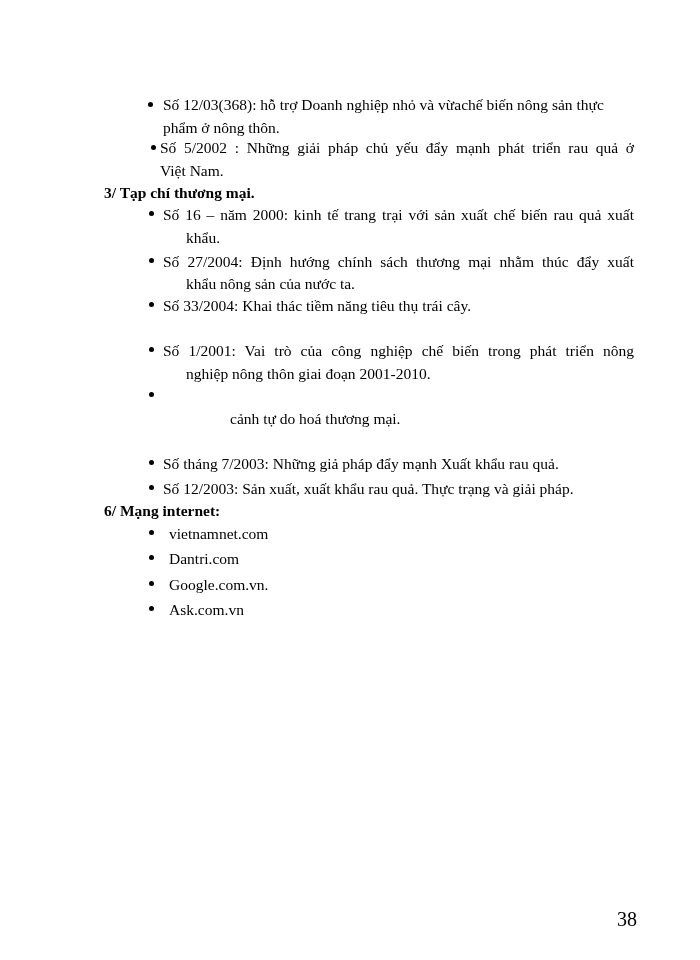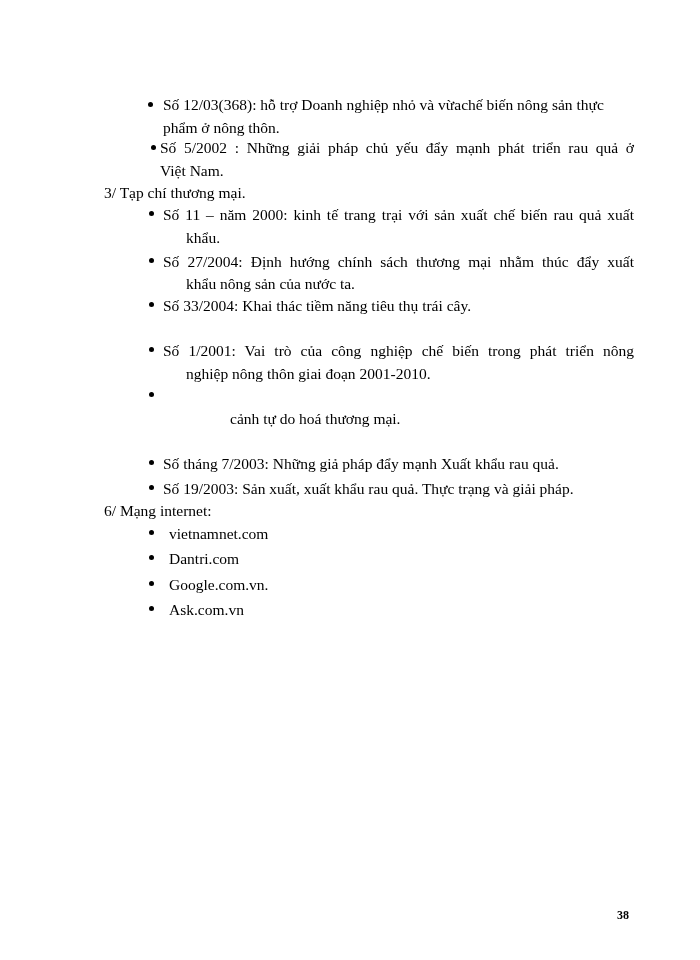--- a/index.html
+++ b/index.html
@@ -2,40 +2,40 @@
 <html><head>
 <meta charset="utf-8">
 <style>
   html, body { margin: 0; padding: 0; background: #ffffff; }
   body { width: 700px; height: 960px; position: relative; overflow: hidden;
          font-family: "Liberation Serif", "DejaVu Serif", serif; color: #000; font-size: 15.5px; }
   .page { position: absolute; left: 0; top: 8px; width: 700px; height: 960px; }
   .line { position: absolute; white-space: nowrap; line-height: 20px; }
   .just { display: flex; justify-content: space-between; }
   .bullet { position: absolute; width: 5px; height: 5px; border-radius: 50%; background: #000; }
-  .heading { left: 104px; }
-  .pagenum { position: absolute; left: 617px; top: 900px; font-size: 12px; font-weight: bold; }
+  .heading { left: 104px; font-weight: bold; }
+  .pagenum { position: absolute; left: 617px; top: 900px; font-size: 20px; font-weight: normal; }
 </style>
 </head>
 <body>
 
 <div class="page">
 
   <span class="bullet" style="left:148px;top:94px"></span>
   <div class="line just" style="left:163px;top:87px;width:471px">Số 12/03(368):  hỗ trợ Doanh nghiệp  nhỏ và vừachế biến nông sản thực</div>
   <div class="line" style="left:163px;top:110px">phẩm ở nông thôn.</div>
 
   <span class="bullet" style="left:151px;top:137px"></span>
   <div class="line" style="left:160px;top:130px;width:474px;text-align:justify;text-align-last:justify">Số 5/2002 : Những giải pháp chủ yếu đẩy mạnh phát triển rau quả ở</div>
   <div class="line" style="left:160px;top:153px">Việt Nam.</div>
 
   <div class="line heading" style="top:175px">3/ Tạp chí thương mại.</div>
 
   <span class="bullet" style="left:149px;top:203px"></span>
-  <div class="line" style="left:163px;top:197px;width:471px;text-align:justify;text-align-last:justify">Số 11 – năm 2000: kinh tế trang trại với sản xuất chế biến rau quả xuất</div>
+  <div class="line" style="left:163px;top:197px;width:471px;text-align:justify;text-align-last:justify">Số 16 – năm 2000: kinh tế trang trại với sản xuất chế biến rau quả xuất</div>
   <div class="line" style="left:186px;top:220px">khẩu.</div>
 
   <span class="bullet" style="left:149px;top:250px"></span>
   <div class="line" style="left:163px;top:244px;width:471px;text-align:justify;text-align-last:justify">Số 27/2004: Định hướng chính sách thương mại nhằm thúc đẩy xuất</div>
   <div class="line" style="left:186px;top:266px">khẩu nông sản của nước ta.</div>
 
   <span class="bullet" style="left:149px;top:294px"></span>
   <div class="line" style="left:163px;top:288px">Số 33/2004: Khai thác tiềm năng tiêu thụ trái cây.</div>
 
 
@@ -44,21 +44,21 @@
   <div class="line" style="left:186px;top:356px">nghiệp nông thôn giai đoạn 2001-2010.</div>
 
   <span class="bullet" style="left:149px;top:384px"></span>
   <div class="line" style="left:230px;top:401px">cảnh tự do hoá thương mại.</div>
 
 
   <span class="bullet" style="left:149px;top:452px"></span>
   <div class="line" style="left:163px;top:446px">Số tháng 7/2003: Những giả pháp đẩy mạnh Xuất khẩu rau quả.</div>
 
   <span class="bullet" style="left:149px;top:477px"></span>
-  <div class="line" style="left:163px;top:471px">Số 19/2003: Sản xuất, xuất khẩu rau quả. Thực trạng và giải pháp.</div>
+  <div class="line" style="left:163px;top:471px">Số 12/2003: Sản xuất, xuất khẩu rau quả. Thực trạng và giải pháp.</div>
 
   <div class="line heading" style="top:493px">6/ Mạng internet:</div>
 
   <span class="bullet" style="left:149px;top:522px"></span>
   <div class="line" style="left:169px;top:516px;font-family:'Liberation Serif',serif">vietnamnet.com</div>
 
   <span class="bullet" style="left:149px;top:547px"></span>
   <div class="line" style="left:169px;top:541px">Dantri.com</div>
 
   <span class="bullet" style="left:149px;top:573px"></span>

